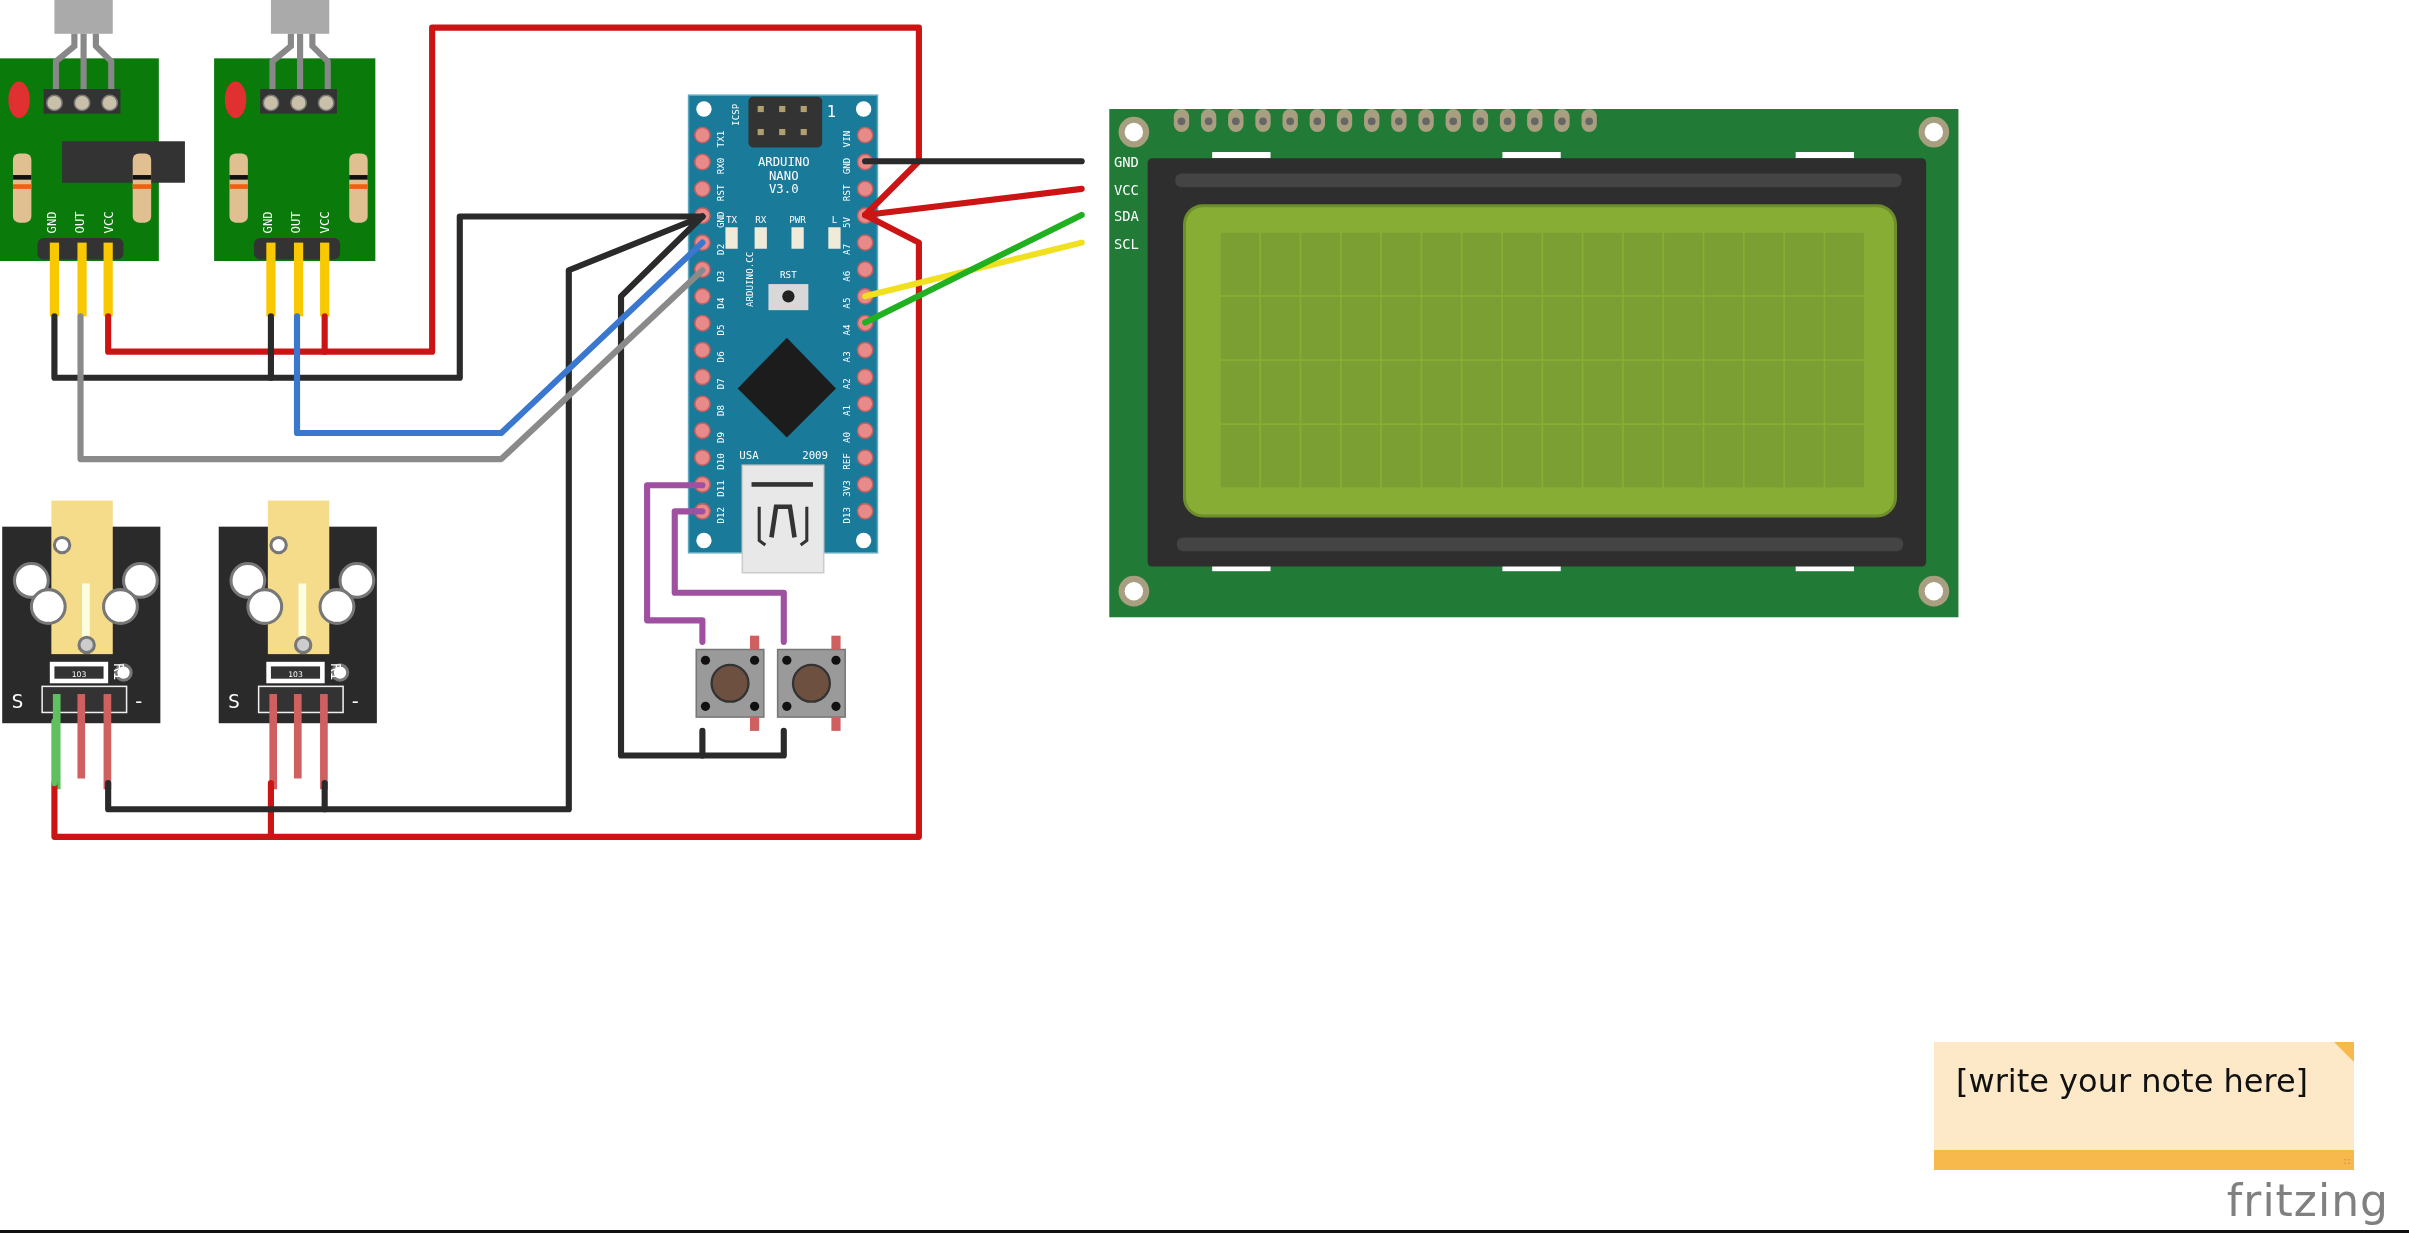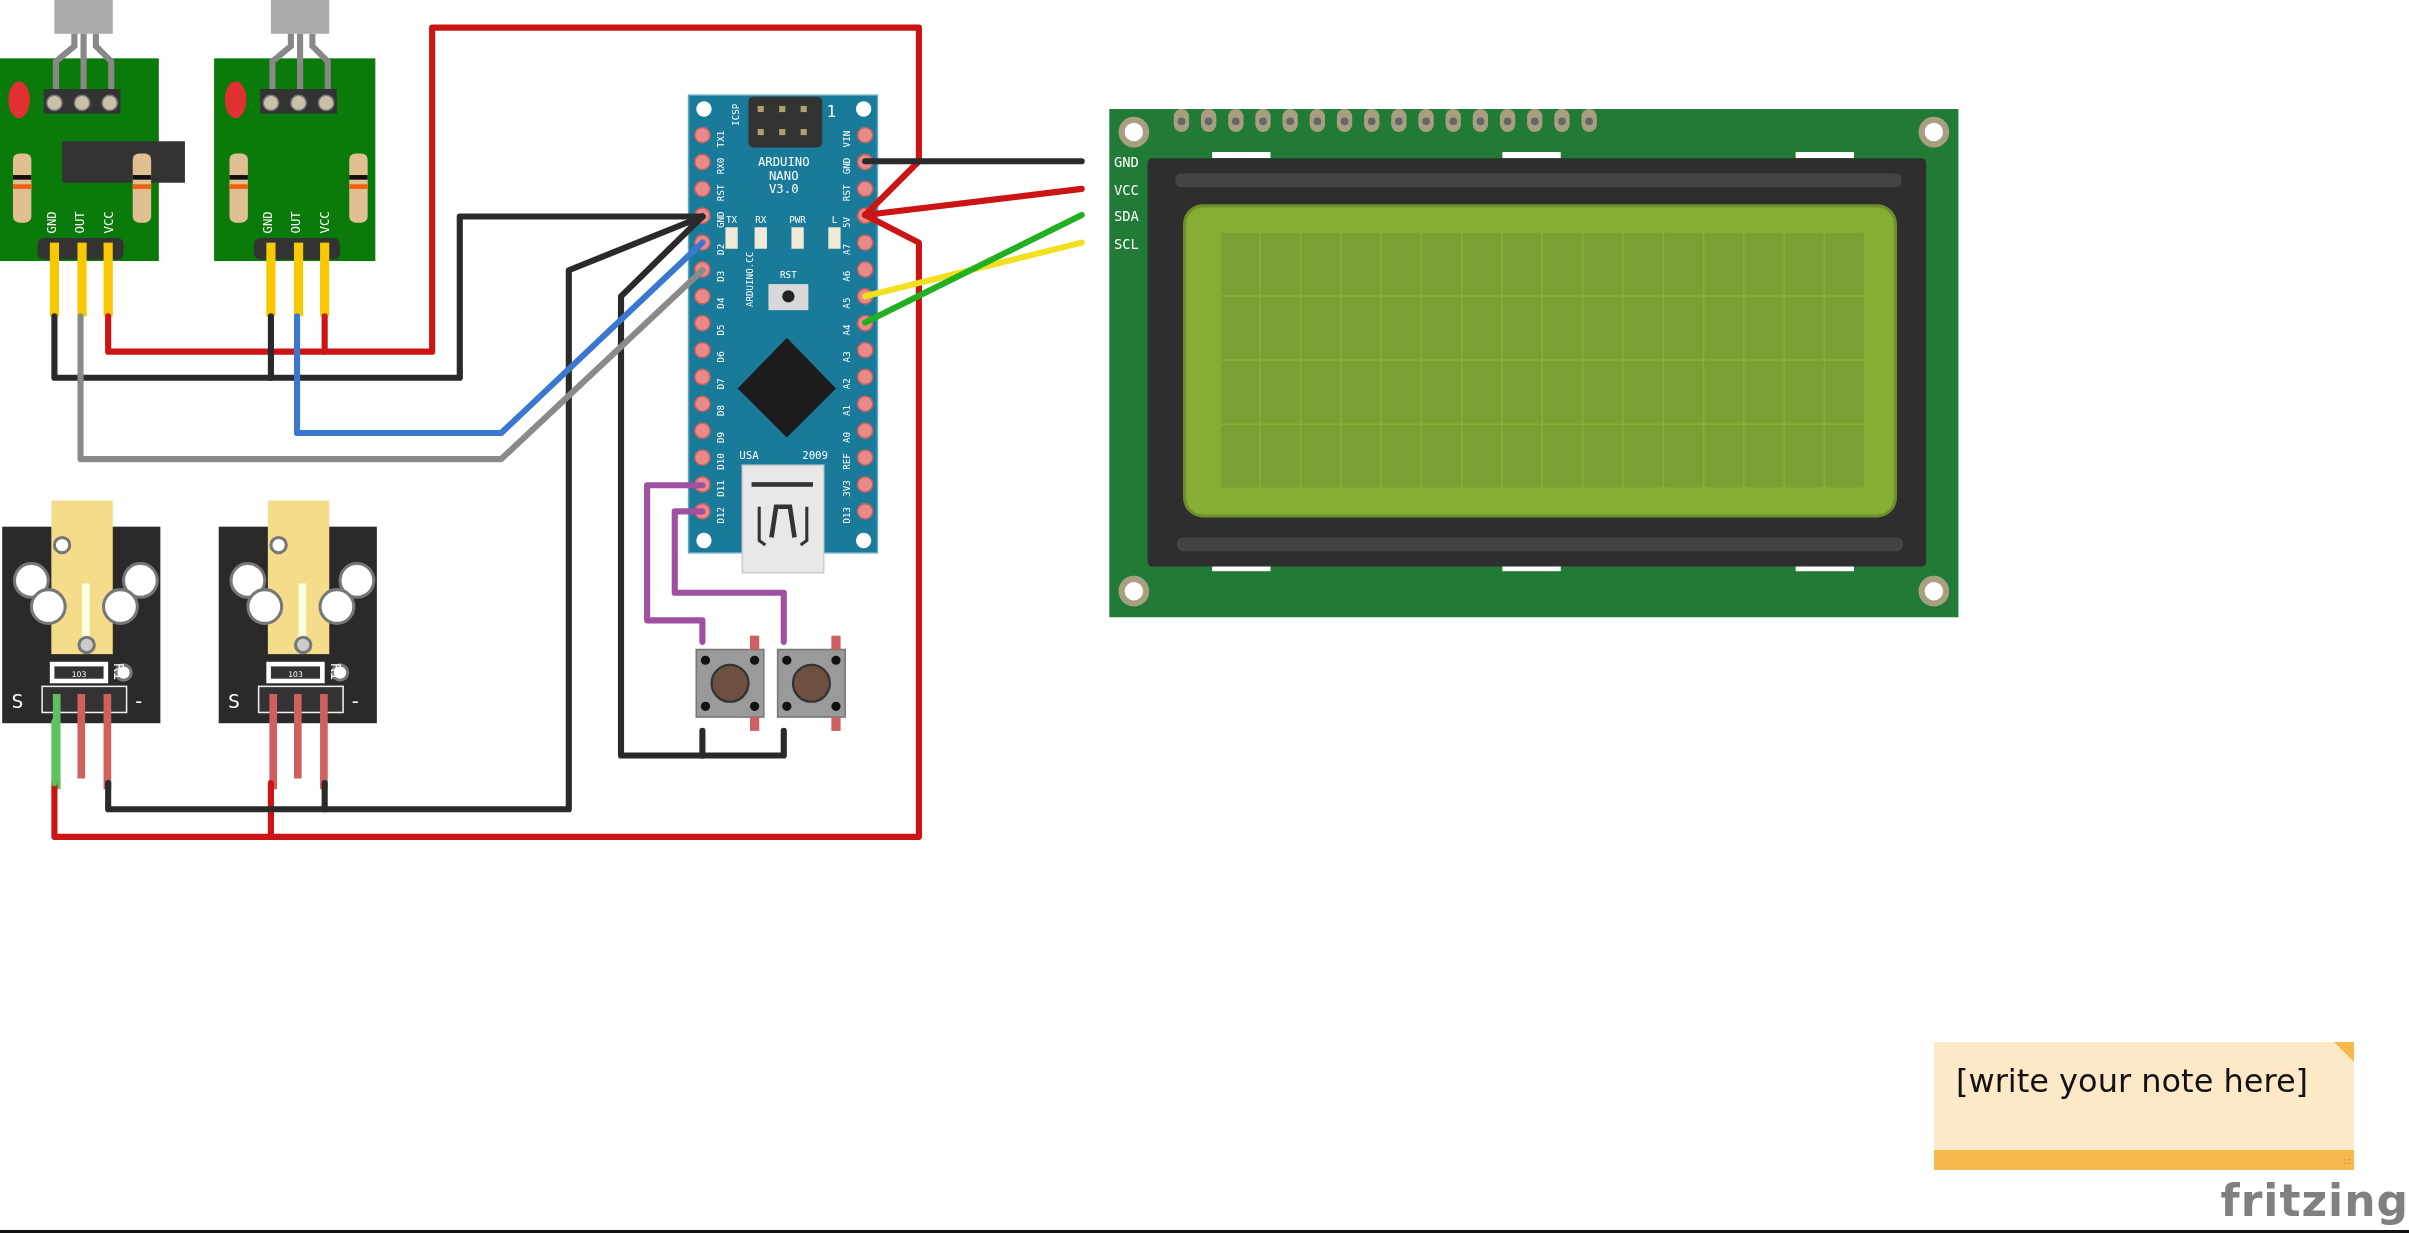--- a/index.html
+++ b/index.html
@@ -4,21 +4,21 @@
 <style>
   html, body { margin:0; padding:0; background:#ffffff; }
   body { width:2409px; height:1233px; overflow:hidden; position:relative; font-family:"DejaVu Sans", sans-serif; }
   #canvas { position:absolute; left:0; top:0; width:2409px; height:1233px; }
   .pin-label { font-family:"DejaVu Sans Mono", monospace; fill:#ffffff; }
   .note { position:absolute; left:1934px; top:1029px; width:420px; height:128px; background:#fde8c8;margin-top:13px; }
   .note-text { position:absolute; left:22px; top:20px; font-family:"DejaVu Sans", sans-serif; font-size:32px; color:#111; }
   .note-bar { position:absolute; left:0; bottom:0; width:100%; height:20px; background:#f7b84c; }
   .note-fold { position:absolute; right:0; top:0; width:0; height:0; border-left:20px solid transparent; border-top:20px solid #f7b84c; }
   .note-grip { position:absolute; right:4px; bottom:3px; font-size:10px; color:#a88; }
-  .logo { position:absolute; right:0; top:1175px; font-family:"DejaVu Sans", sans-serif; font-size:44px; color:#808080; letter-spacing:1px;font-weight:bold; }
+  .logo { position:absolute; right:20px; top:1175px; font-family:"DejaVu Sans", sans-serif; font-size:44px; color:#808080; letter-spacing:1px; }
   .bottom-line { position:absolute; left:0; top:1230px; width:2409px; height:3px; background:#111; }
 </style>
 </head>
 <body>
 
 <svg id="canvas" viewBox="0 0 1568 803" xmlns="http://www.w3.org/2000/svg">
 
   <g>
     <rect x="35" y="0" width="38" height="22" fill="#aaaaaa"></rect>
     <rect x="-2" y="38" width="105" height="132" fill="#0a7a0a"></rect>

